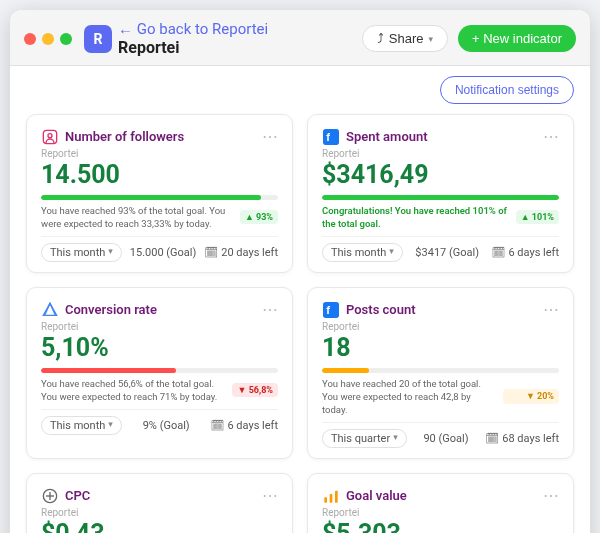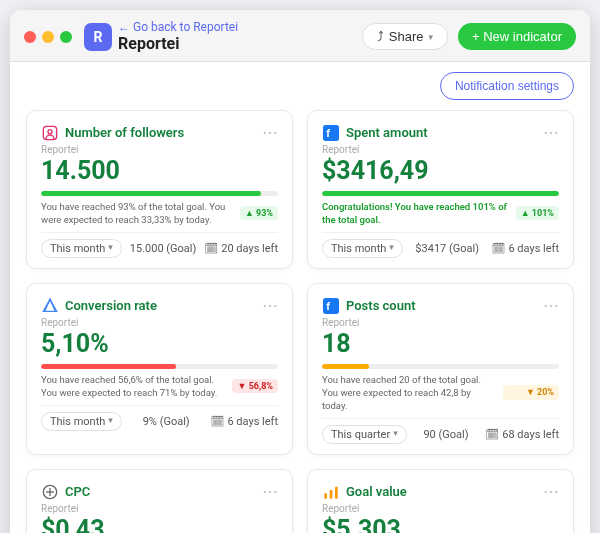--- a/index.html
+++ b/index.html
@@ -125,21 +125,21 @@
       gap: 6px;
     }
     .card-icon {
       width: 18px; height: 18px;
       display: flex; align-items: center; justify-content: center;
       font-size: 14px;
     }
     .card-title {
       font-size: 13px;
       font-weight: 600;
-      color: #15803d;
+      color: #701a75;
     }
     .card-menu {
       color: #bbb;
       font-size: 16px;
       cursor: pointer;
     }
     .card-source {
       font-size: 10px;
       color: #aaa;
       margin-bottom: 2px;
@@ -236,21 +236,21 @@
     <div class="traffic-lights">
       <div class="tl tl-red"></div>
       <div class="tl tl-yellow"></div>
       <div class="tl tl-green"></div>
     </div>
     <div class="header-left">
       <div class="app-logo">
         <span>R</span>
       </div>
       <div class="header-info">
-        <span class="back-link-top" style="font-size:12px;color:#5b6af0;">
+        <span class="back-link-top" style="font-size:15px;color:#5b6af0;">
           <span>← Go back to Reportei</span>
         </span>
         <span class="app-title">Reportei</span>
       </div>
     </div>
     <div class="header-right">
       <button class="btn-share">
         <span>⤴</span>
         <span>Share</span>
         <span class="chevron">▾</span>

